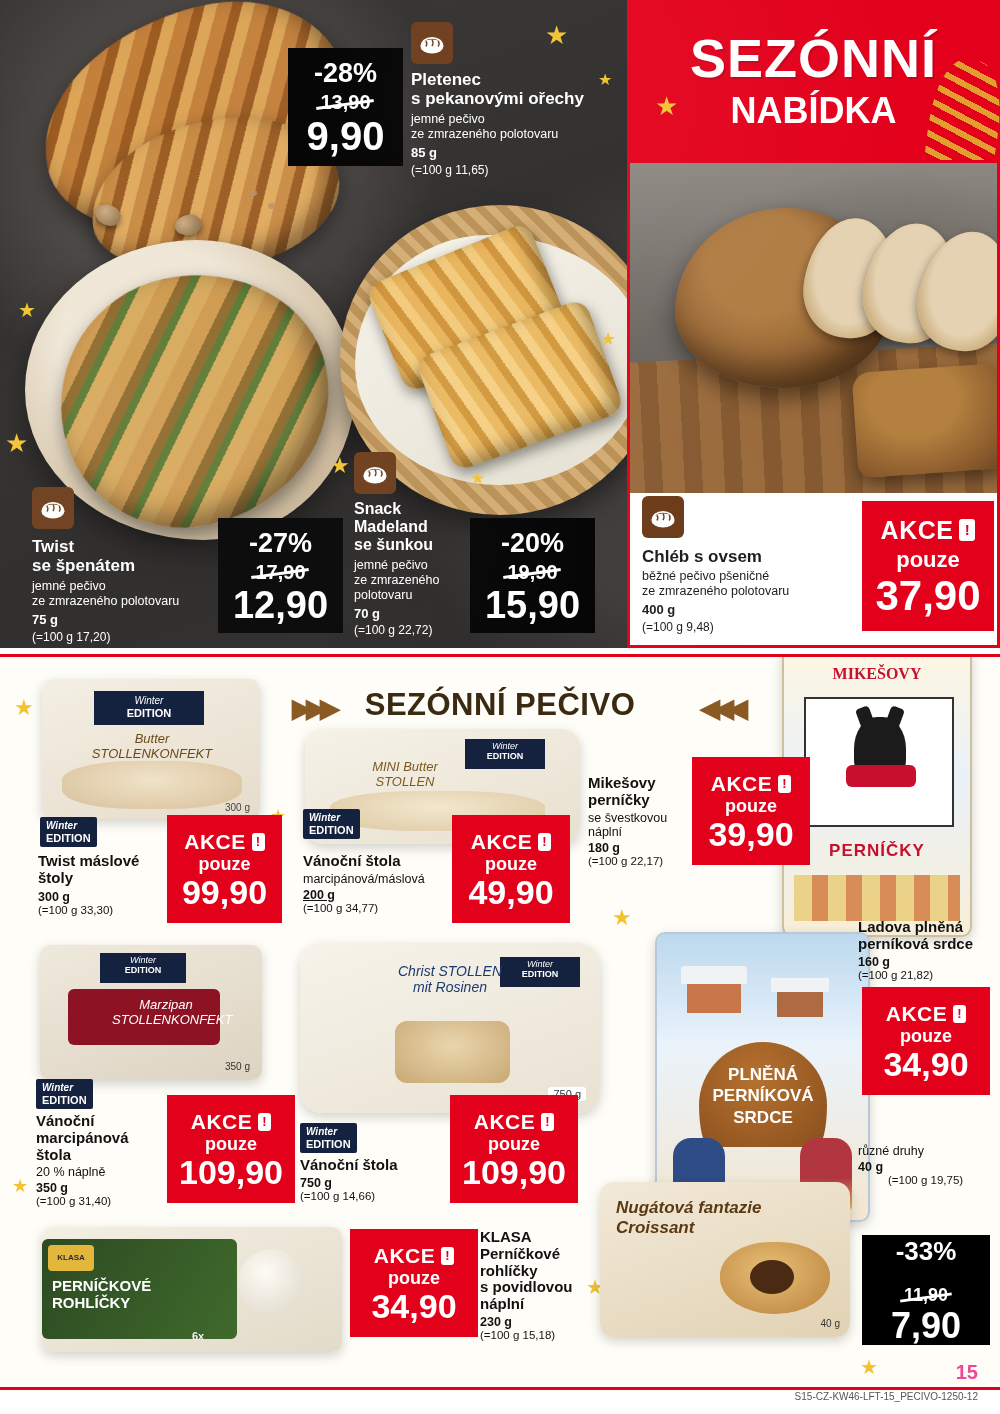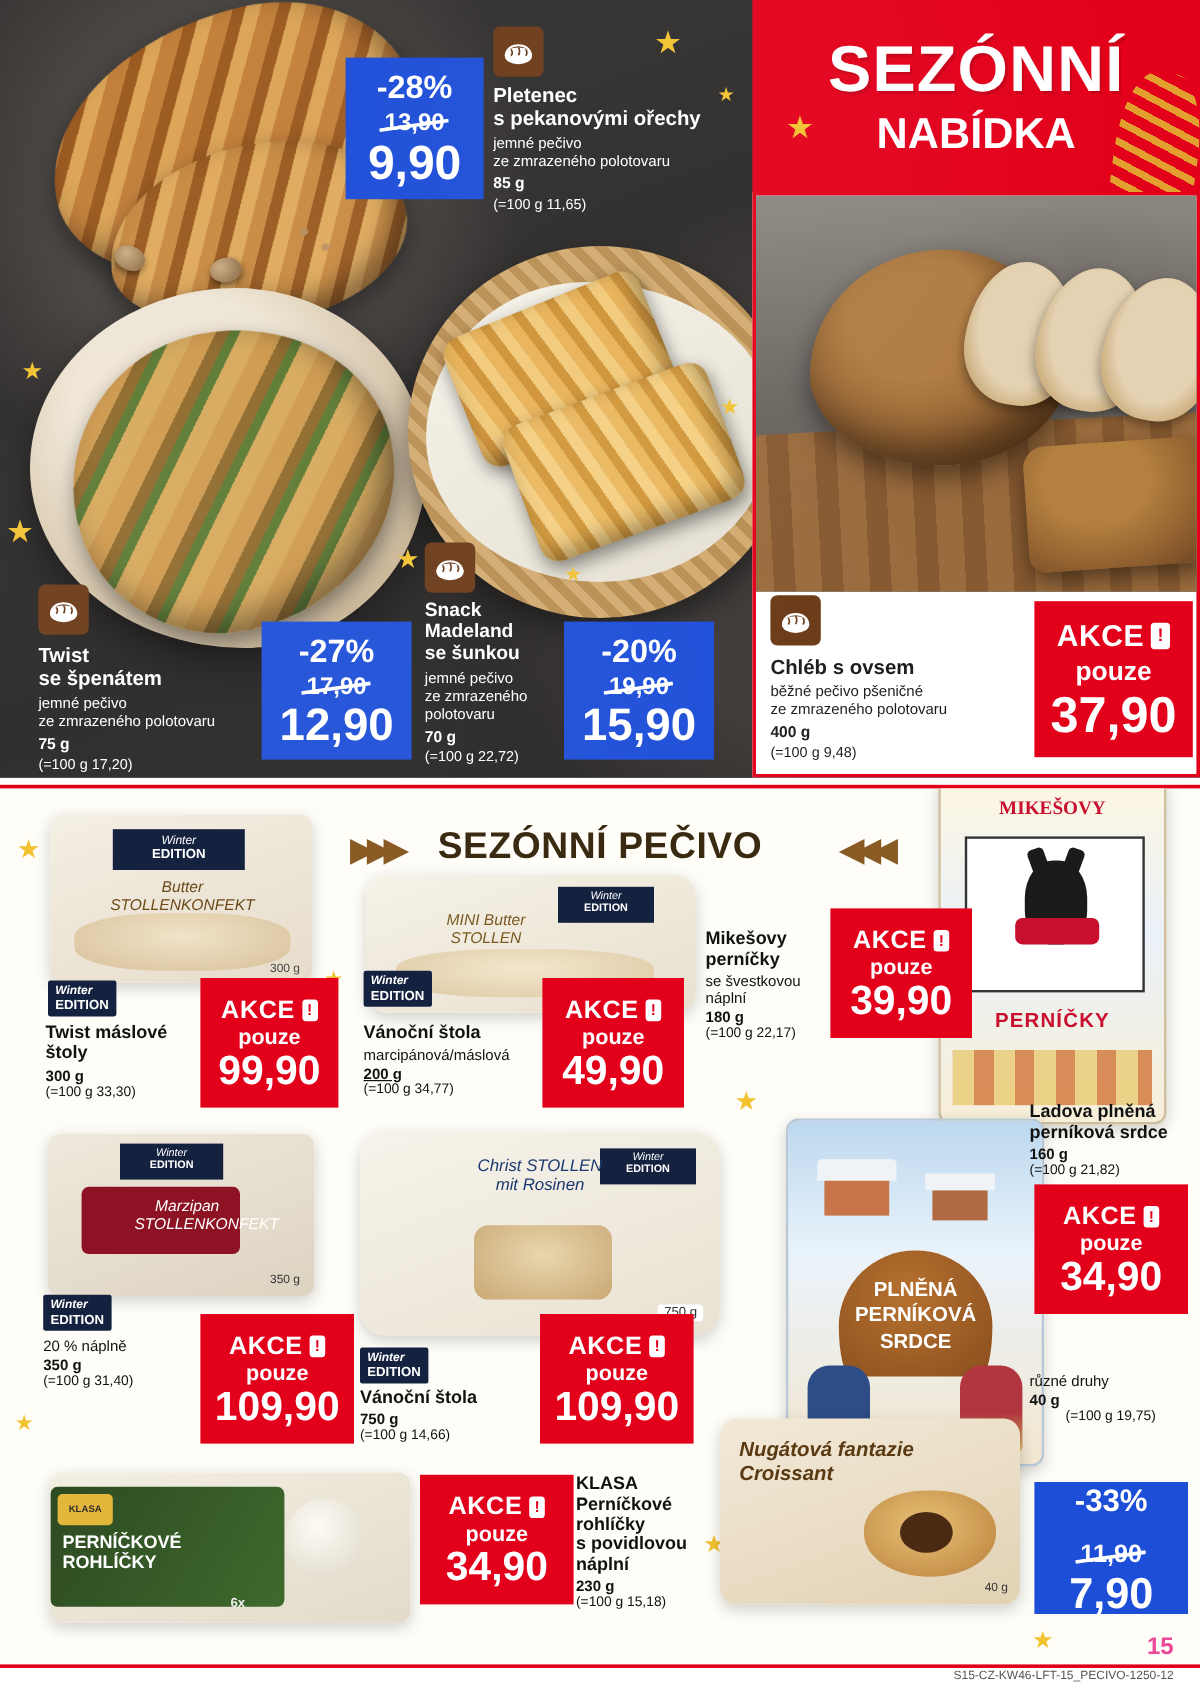--- a/index.html
+++ b/index.html
@@ -152,21 +152,21 @@
   .label.dark-text { color:#1c1c1c; }
   .prod-title { font-weight:bold; line-height:1.12; }
   .prod-desc { line-height:1.2; }
   .badge-icon{
     position:absolute; width:42px; height:42px; background:#6b3a18; border-radius:6px;
     display:flex; align-items:center; justify-content:center;
   }
   .badge-icon svg{ width:28px; height:28px; }
 
   .price-box{
-    position:absolute; background:#1d4ed8; color:#fff;
+    position:absolute; background:#000000; color:#fff;
     display:flex; flex-direction:column; align-items:center; justify-content:center;
   }
   .disc { font-weight:bold; }
   .old { position:relative; font-weight:bold; display:inline-block; }
   .old::after{
     content:""; position:absolute; left:-4px; right:-4px; top:52%; height:3px; background:#fff; transform:rotate(-8deg);
   }
   .newp { font-weight:bold; line-height:1; }
 
   .akce-box{
@@ -432,27 +432,30 @@
       </div>
       <div class="pouze" style="font-size:18px;">pouze</div>
       <div class="newp" style="font-size:34px;">39,90</div>
     </div>
 
     <div class="pack" style="left:40px; top:288px; width:222px; height:135px;
       background:linear-gradient(160deg,#efe9dd,#ddd3c1);">
       <div style="position:absolute; left:60px; top:8px; width:86px; height:30px; background:#14223f; color:#fff; font-size:9px; text-align:center; line-height:1.1; padding-top:3px;">
         <i>Winter</i><br><b>EDITION</b>
       </div>
-      <div style="position:absolute; left:28px; top:44px; width:132px; height:56px; background:#8d1223; border-radius:6px;padding-left:44px;">
+      <div style="position:absolute; left:28px; top:44px; width:152px; height:56px; background:#8d1223; border-radius:6px;padding-left:44px;">
         <div style="color:#fff; font-size:13px; text-align:center; padding-top:8px; font-style:italic; white-space:pre-line;">Marzipan STOLLENKONFEKT</div>
       </div>
       <div style="position:absolute; right:12px; bottom:8px; font-size:10px; color:#333;">350 g</div>
     </div>
     <div class="winter-tag" style="left:36px; top:422px;"><span class="w1">Winter</span>EDITION</div>
     <div style="position:absolute; left:36px; top:456px; width:140px; color:#111;">
+      <div class="prod-title" style="font-size:15px; white-space:pre-line;">Vánoční
+marcipánová
+štola</div>
       <div style="font-size:12.5px; margin-top:2px;">20 % náplně</div>
       <div style="font-size:12.5px; font-weight:bold; margin-top:2px;">350 g</div>
       <div style="font-size:11.5px;">(=100 g 31,40)</div>
     </div>
     <div class="akce-box" style="left:167px; top:438px; width:128px; height:108px;">
       <div class="akce-word" style="font-size:21px;">
         <span>AKCE</span>
         <span class="excl" style="width:13px;height:18px;line-height:18px;font-size:13px;">!</span>
       </div>
       <div class="pouze" style="font-size:18px;">pouze</div>
@@ -520,21 +523,21 @@
       <div style="position:absolute; left:150px; top:78px; width:44px; height:34px; background:#4b2a14; border-radius:50%;"></div>
       <div style="position:absolute; right:10px; bottom:8px; font-size:10px; color:#333;">40 g</div>
     </div>
     <div style="position:absolute; left:858px; top:485px; width:135px; color:#111;">
       <div style="font-size:12.5px; margin-top:2px;">různé druhy</div>
       <div style="font-size:12.5px; font-weight:bold; margin-top:2px;">40 g</div>
       <div style="font-size:11.5px;margin-left:30px;">(=100 g 19,75)</div>
     </div>
     <div class="price-box" style="left:862px; top:578px; width:128px; height:110px;">
       <div class="disc" style="font-size:26px;">-33%</div>
-      <div style="font-size:21px; margin-top:18px;text-align:center;"><span class="old">11,90</span></div>
+      <div style="font-size:18px; margin-top:18px;text-align:center;"><span class="old">11,90</span></div>
       <div class="newp" style="font-size:36px; margin-top:2px;">7,90</div>
     </div>
 
     <div class="pack" style="left:42px; top:570px; width:300px; height:125px;
       background:linear-gradient(160deg,#f3efe3,#e3dbc9); border-radius:10px;">
       <div style="position:absolute; left:0; top:12px; width:195px; height:100px; background:linear-gradient(120deg,#2d4a22,#3f6a2c); border-radius:6px;">
         <div style="position:absolute; left:6px; top:6px; width:46px; height:26px; background:#e3b63c; border-radius:4px; font-size:8px; color:#2d2d2d; text-align:center; line-height:26px; font-weight:bold;">KLASA</div>
         <div style="position:absolute; left:10px; top:38px; width:180px; color:#fff; font-size:15px; font-weight:bold; white-space:pre-line;">PERNÍČKOVÉ ROHLÍČKY</div>
       </div>
       <div style="position:absolute; left:196px; top:22px; width:66px; height:66px; background:radial-gradient(circle at 40% 35%,#fdfbf5,#ddd6c6); border-radius:50%;"></div>

